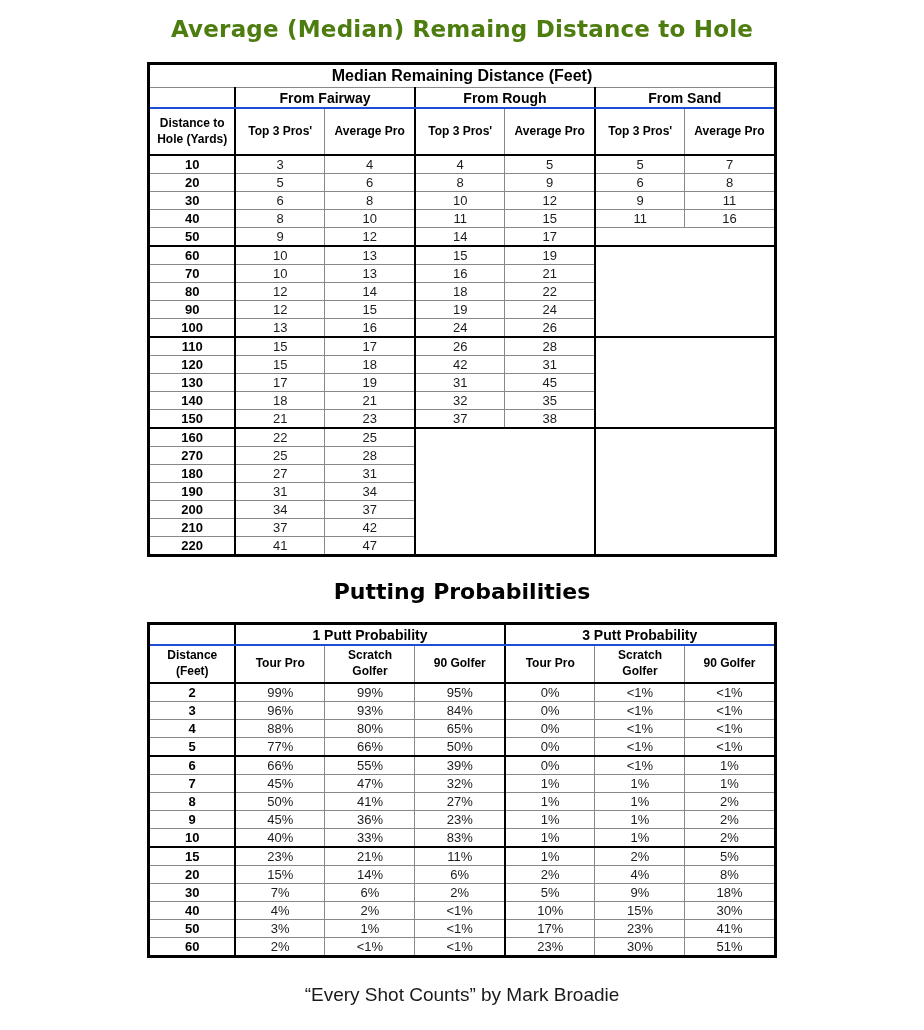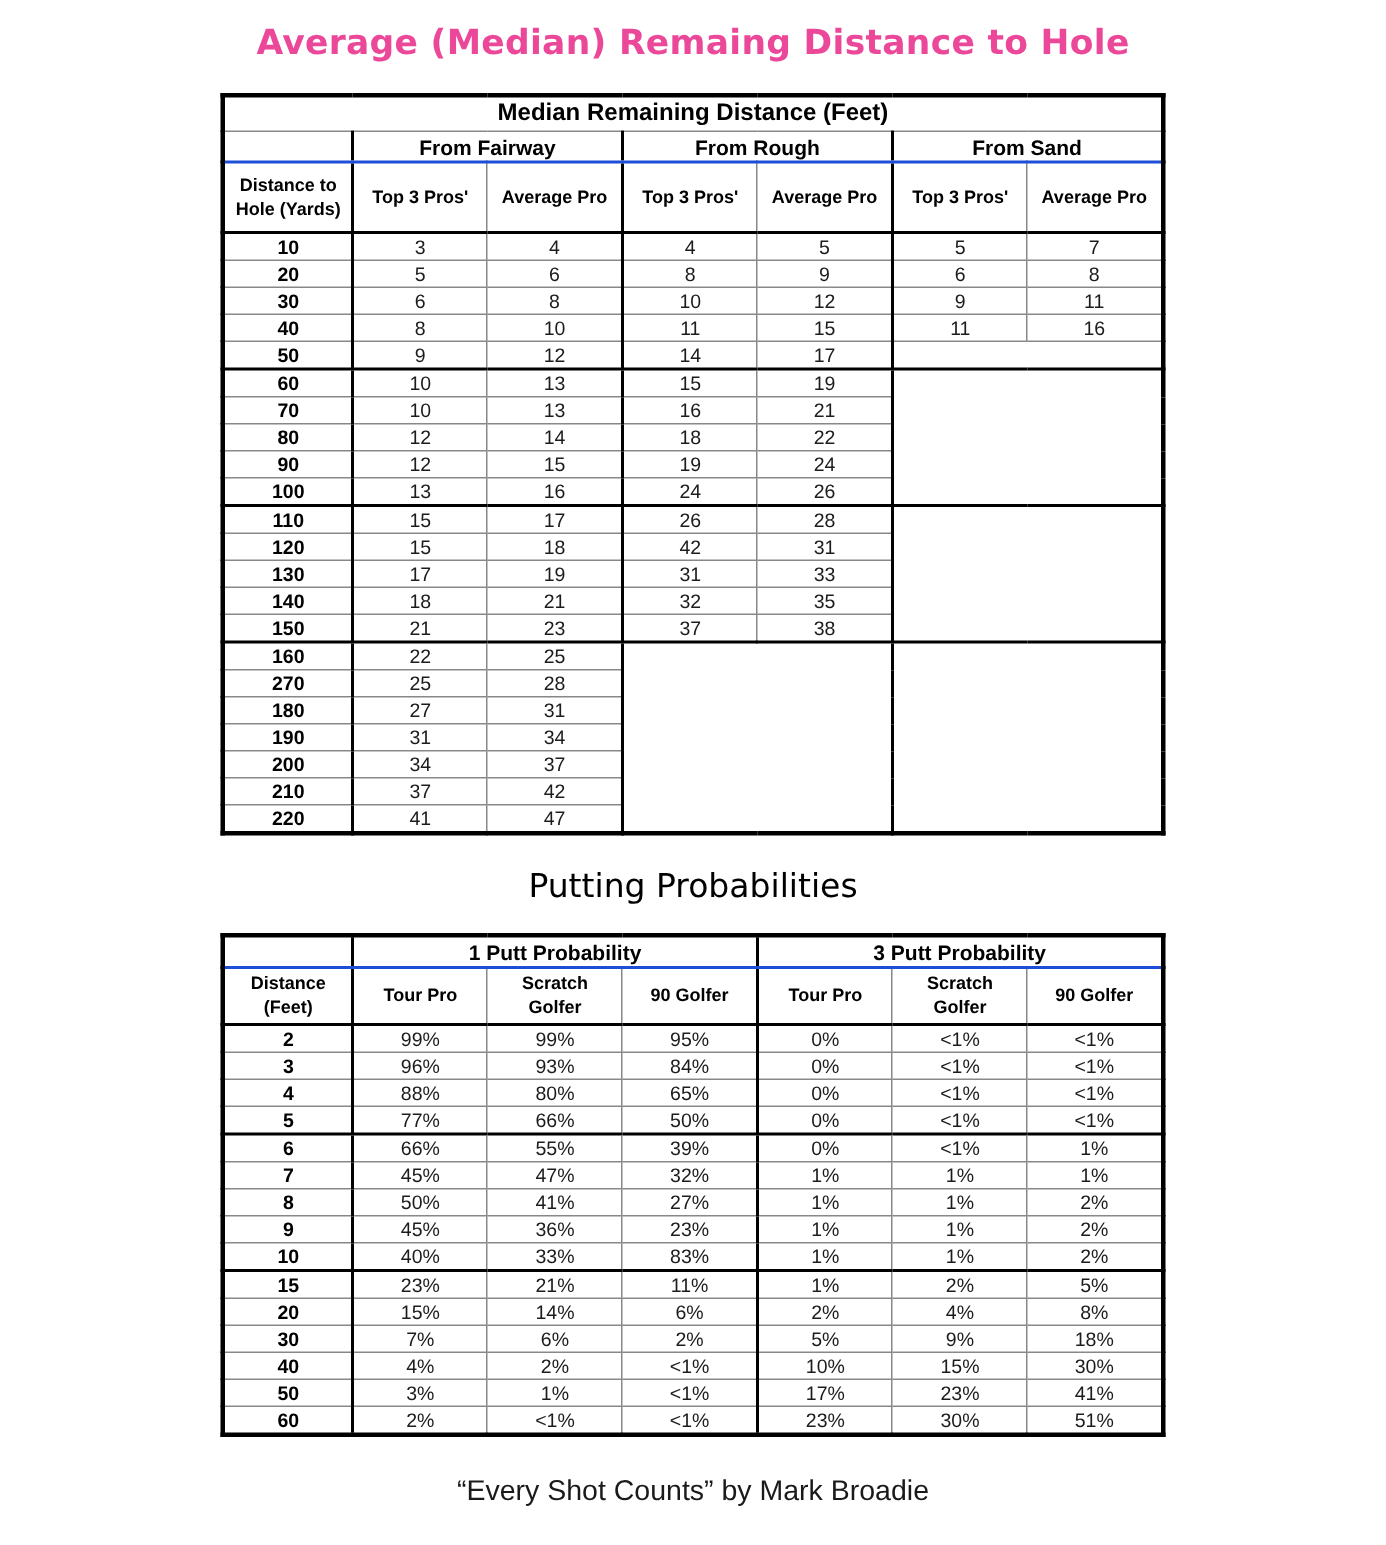--- a/index.html
+++ b/index.html
@@ -12,28 +12,28 @@
     font-family: "Liberation Sans", sans-serif;
     color: #000;
   }
   h1.page-title {
     margin: 16px 0 20px 0;
     text-align: center;
     font-family: "DejaVu Sans", sans-serif;
     font-size: 23px;
     font-weight: bold;
     letter-spacing: 0.2px;
-    color: #ec4899;
+    color: #4d7c0f;
   }
   h2.section-title {
     margin: 22px 0 18px 0;
     text-align: center;
     font-family: "DejaVu Sans", sans-serif;
     font-size: 22px;
-    font-weight: normal;
+    font-weight: bold;
     color: #000;
   }
   table.grid {
     border-collapse: collapse;
     table-layout: fixed;
     margin: 0 auto;
     width: 626px;
     border: 3px solid #000;
     background: #fff;
     padding-left: 24px;
@@ -219,21 +219,21 @@
           <td class="bl">15</td>
           <td>18</td>
           <td class="bl">42</td>
           <td>31</td>
         </tr>
         <tr>
           <td class="rh">130</td>
           <td class="bl">17</td>
           <td>19</td>
           <td class="bl">31</td>
-          <td>33</td>
+          <td>45</td>
         </tr>
         <tr>
           <td class="rh">140</td>
           <td class="bl">18</td>
           <td>21</td>
           <td class="bl">32</td>
           <td>35</td>
         </tr>
         <tr>
           <td class="rh">150</td>

